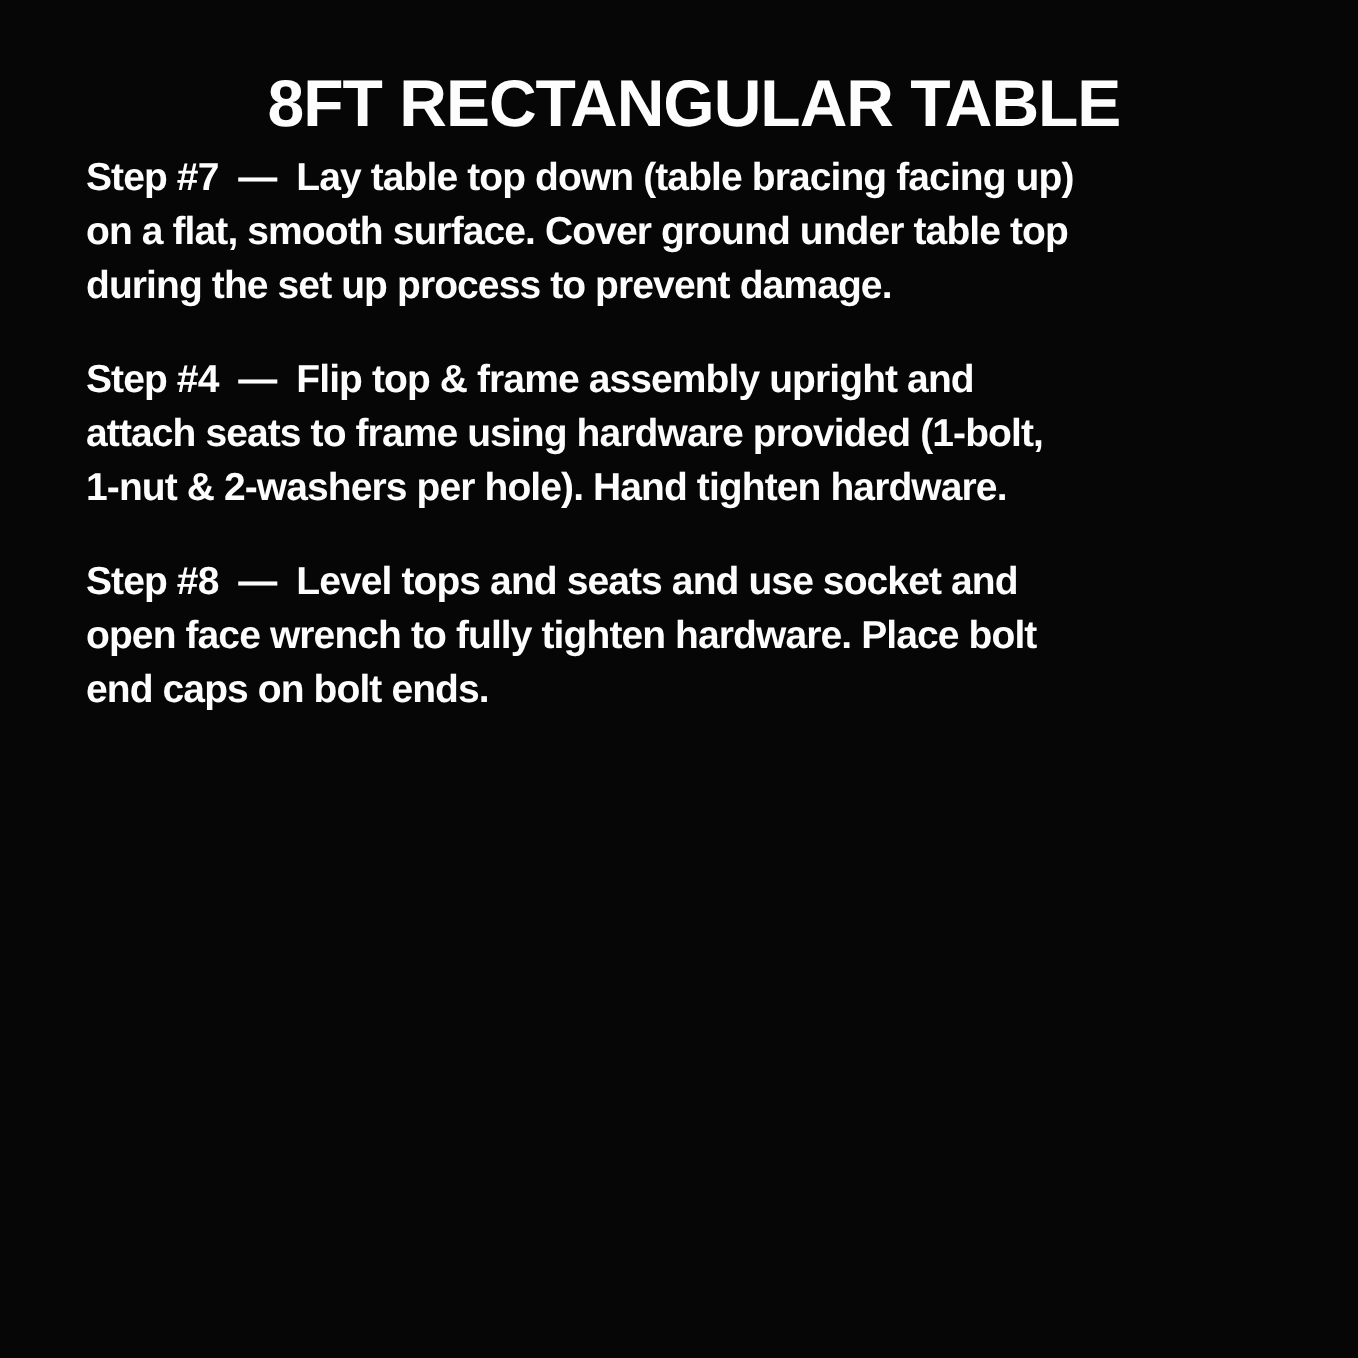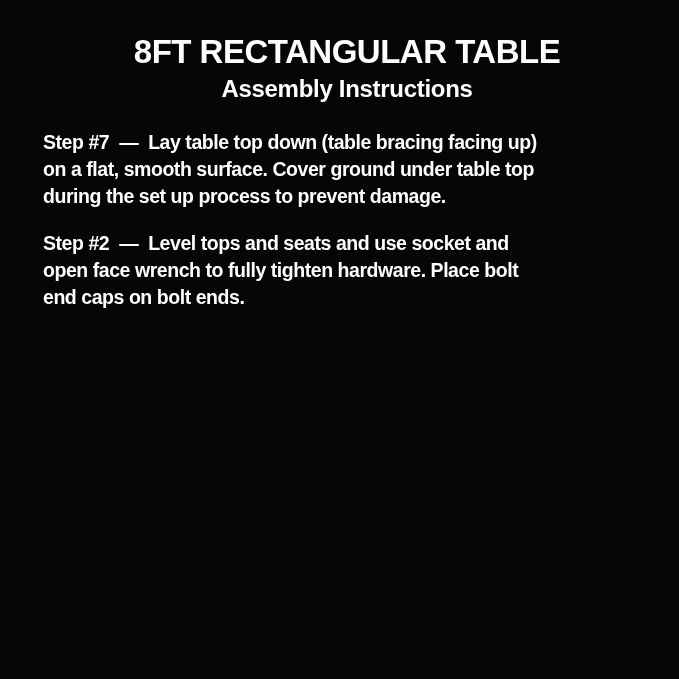--- a/index.html
+++ b/index.html
@@ -45,22 +45,24 @@
     letter-spacing: -0.45px;
     white-space: pre-wrap;
     color: #fdfdfd;
   }
 </style>
 </head>
 <body>
 
 <div class="poster">
   <h1 class="title">8FT RECTANGULAR TABLE</h1>
-  <h2 class="subtitle">Assembly Instructions</h2>
   <div class="steps">
     <p class="step">Step #7  —  Lay table top down (table bracing facing up)
 on a flat, smooth surface. Cover ground under table top
 during the set up process to prevent damage.</p>
-    <p class="step">Step #2  —  Level tops and seats and use socket and
+    <p class="step">Step #4  —  Flip top &amp; frame assembly upright and
+attach seats to frame using hardware provided (1-bolt,
+1-nut &amp; 2-washers per hole). Hand tighten hardware.</p>
+    <p class="step">Step #8  —  Level tops and seats and use socket and
 open face wrench to fully tighten hardware. Place bolt
 end caps on bolt ends.</p>
   </div>
 </div>
 
 </body></html>

